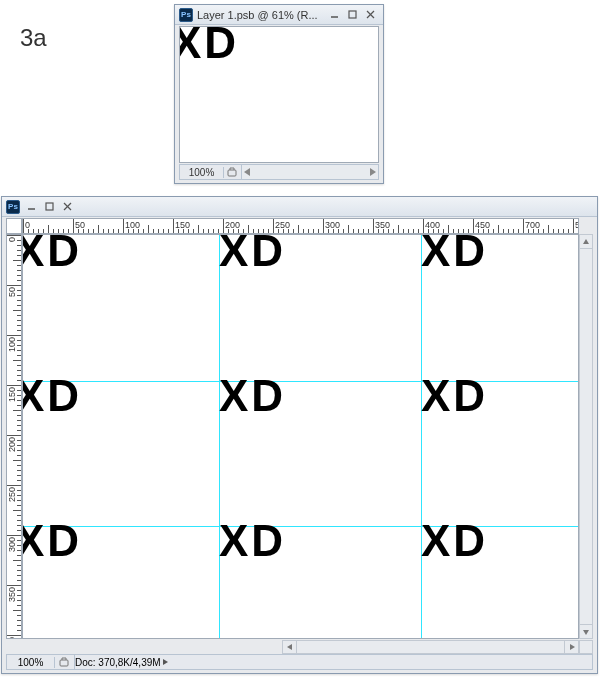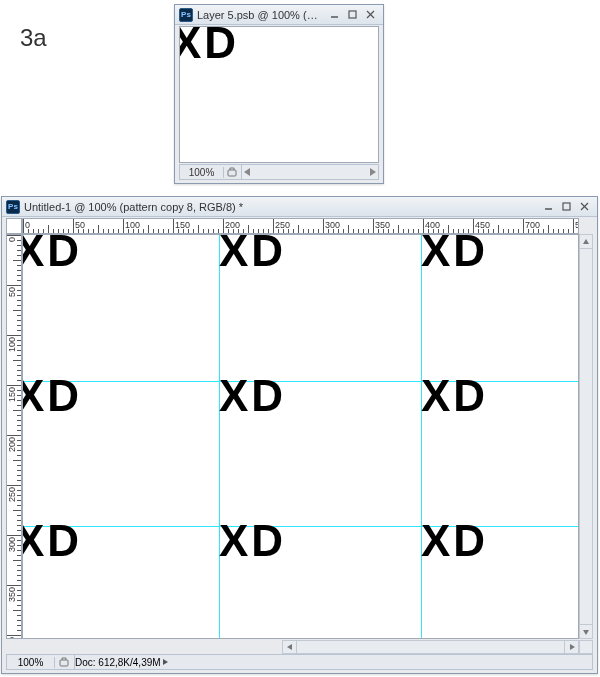--- a/index.html
+++ b/index.html
@@ -214,21 +214,21 @@
   svg.tri { width:8px; height:8px; }
 </style>
 </head>
 <body>
 
 <div class="step-label">3a</div>
 
 <div class="window win-small">
   <div class="titlebar">
     <div class="ps-icon">Ps</div>
-    <div class="title-text">Layer 5.psb @ 100% (R...</div>
+    <div class="title-text">Layer 1.psb @ 61% (R...</div>
     <div class="win-btns">
       <div class="win-btn">
           <svg width="10" height="10">
             <line x1="1" y1="7" x2="8" y2="7" stroke="#555" stroke-width="1.5"></line>
           </svg>
         </div>
       <div class="win-btn">
           <svg width="10" height="10">
             <rect x="1" y="1" width="7" height="7" fill="none" stroke="#555" stroke-width="1.2"></rect>
           </svg>
@@ -252,21 +252,20 @@
           <path d="M3 3 v-2 h4 v2" fill="none" stroke="#777"></path>
         </svg>
     </div>
     <div class="track"></div>
   </div>
 </div>
 
 <div class="window win-big">
   <div class="titlebar">
     <div class="ps-icon">Ps</div>
-    <div class="title-text">Untitled-1 @ 100% (pattern copy 8, RGB/8) *</div>
     <div class="win-btns">
       <div class="win-btn">
           <svg width="10" height="10">
             <line x1="1" y1="7" x2="8" y2="7" stroke="#555" stroke-width="1.5"></line>
           </svg>
         </div>
       <div class="win-btn">
           <svg width="10" height="10">
             <rect x="1" y="1" width="7" height="7" fill="none" stroke="#555" stroke-width="1.2"></rect>
           </svg>
@@ -546,19 +545,19 @@
   <div class="corner-grip"></div>
 
   <div class="big-status">
     <div class="zoom" style="width:48px;padding:0 4px;border-right:1px solid #b8c4d2;text-align:center;">100%</div>
     <div class="seg-icon" style="width:20px;border-right:1px solid #b8c4d2;display:flex;align-items:center;justify-content:center;height:100%;">
       <svg width="12" height="10">
           <rect x="1" y="3" width="8" height="6" rx="1" fill="none" stroke="#777"></rect>
           <path d="M3 3 v-2 h4 v2" fill="none" stroke="#777"></path>
         </svg>
     </div>
-    <div class="docinfo">Doc: 612,8K/4,39M</div>
+    <div class="docinfo">Doc: 370,8K/4,39M</div>
     <div class="menu-arrow"><svg class="tri">
           <polygon points="2,1 7,4 2,7" fill="#555"></polygon>
         </svg></div>
     <div style="flex:1"></div>
   </div>
 </div>
 
 </body></html>

